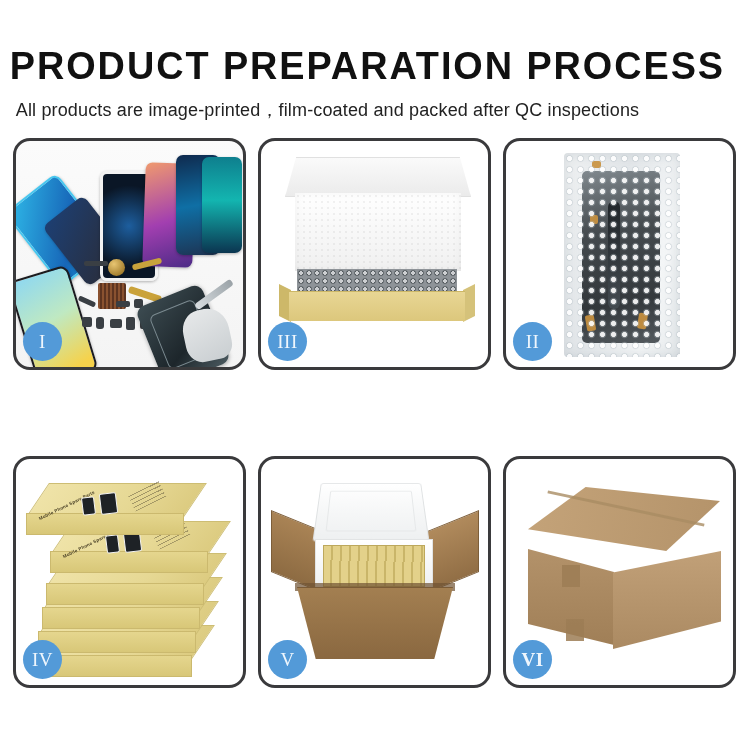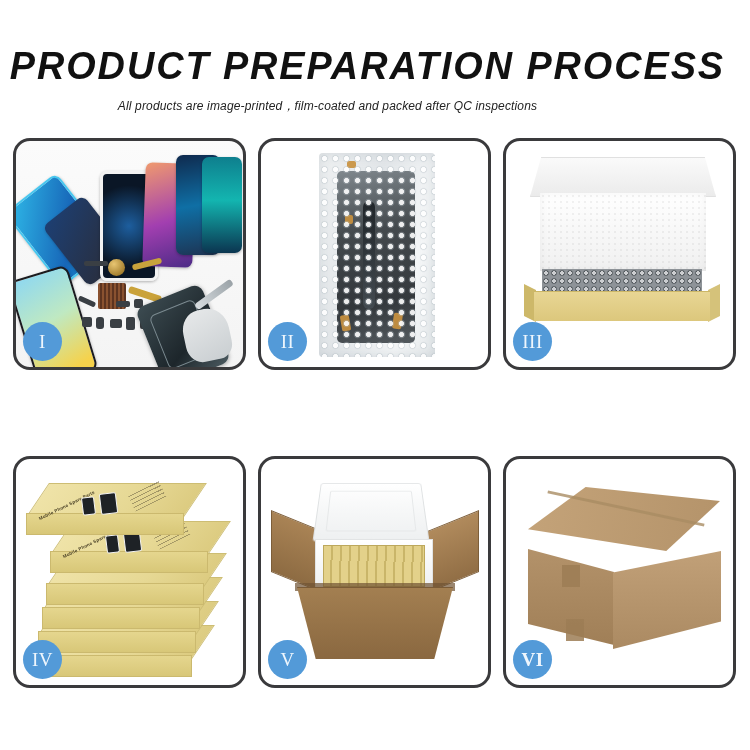--- a/index.html
+++ b/index.html
@@ -5,30 +5,30 @@
   * { margin:0; padding:0; box-sizing:border-box; }
   html,body { width:750px; height:750px; }
   body {
     background:#ffffff;
     font-family:"Liberation Sans", sans-serif;
     overflow:hidden;
   }
   .page { position:relative; width:750px; height:750px; }
 
   
-  .header { position:absolute; top:0; left:0; width:655px; text-align:center;font-style:italic; }
+  .header { position:absolute; top:0; left:0; width:655px; text-align:center; }
   .title {
     font-size:39px; font-weight:bold; color:#111111;
     letter-spacing:2.0px; line-height:1;
     margin-top:46px;
     transform:scaleX(0.97); transform-origin:center;
     white-space:nowrap;
   }
   .subtitle {
-    font-size:12px; color:#222222; margin-top:13px;
+    font-size:18px; color:#222222; margin-top:13px;
     letter-spacing:0.15px; white-space:nowrap;
   }
 
   
   .grid {
     position:absolute; left:13px; top:138px;
     width:724px; height:560px;
     display:grid;
     grid-template-columns:repeat(3, 233px);
     grid-template-rows:repeat(2, 232px);
@@ -333,47 +333,47 @@
         <div class="pt" style="left:62px;top:158px;width:18px;height:5px;transform:rotate(24deg);"></div>
         <div class="pt" style="left:100px;top:160px;width:14px;height:6px;"></div>
         <div class="pt" style="left:118px;top:158px;width:9px;height:9px;"></div>
         <div class="chassis"></div>
         <div class="tweez"></div>
         <div class="hand"></div>
       </div>
       <div class="badge">I</div>
     </div>
 
+    <div class="panel p3">
+      <div class="stage">
+        <div class="b3-lid"></div>
+        <div class="b3-foam"></div>
+        <div class="b3-bub"></div>
+        <div class="b3-side"></div>
+        <div class="b3-side-r"></div>
+        <div class="b3-front"></div>
+      </div>
+      <div class="badge">III</div>
+    </div>
+
     <div class="panel p2">
       <div class="stage">
         <div class="bag">
           <div class="inner-scr"></div>
           <div class="inner-cable"></div>
           <div class="tab-o" style="left:28px;top:8px;width:9px;height:7px;"></div>
           <div class="tab-o" style="left:26px;top:62px;width:8px;height:9px;"></div>
           <div class="tab-o" style="left:22px;top:162px;width:9px;height:16px;transform:rotate(-10deg);"></div>
           <div class="tab-o" style="left:74px;top:160px;width:9px;height:16px;transform:rotate(8deg);"></div>
           <div class="bubbles"></div>
         </div>
       </div>
       <div class="badge">II</div>
     </div>
 
-    <div class="panel p3">
-      <div class="stage">
-        <div class="b3-lid"></div>
-        <div class="b3-foam"></div>
-        <div class="b3-bub"></div>
-        <div class="b3-side"></div>
-        <div class="b3-side-r"></div>
-        <div class="b3-front"></div>
-      </div>
-      <div class="badge">III</div>
-    </div>
-
     <div class="panel p4">
       <div class="stage">
 
         <div class="stk" style="left:18px;top:166px;width:158px;height:52px;">
           <div class="top"></div>
           <div class="front"></div>
         </div>
         <div class="stk" style="left:22px;top:142px;width:158px;height:52px;">
           <div class="top"></div>
           <div class="front"></div>

